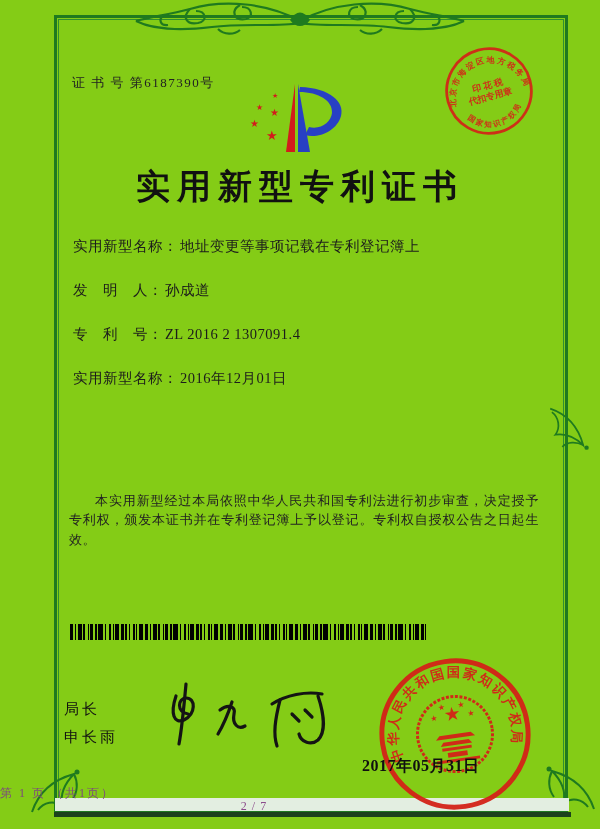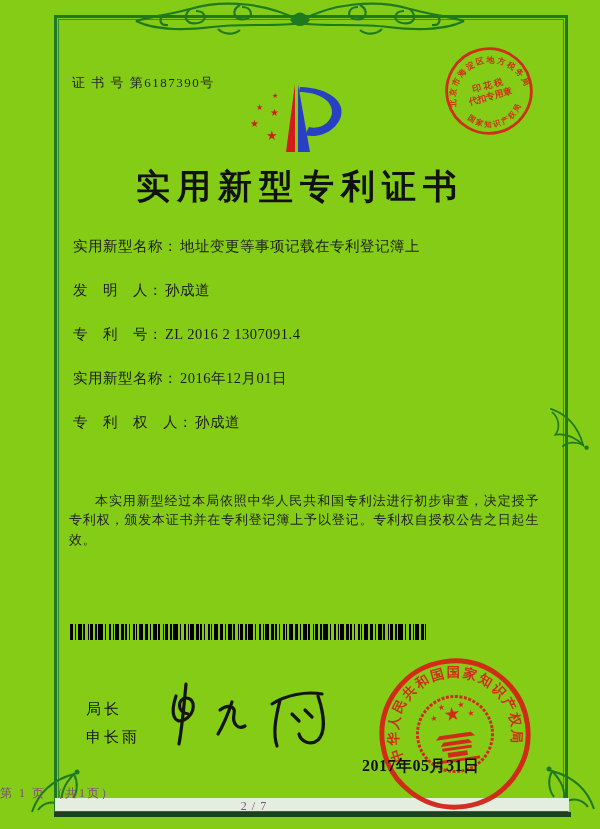--- a/index.html
+++ b/index.html
@@ -24,21 +24,21 @@
   .fields{position:absolute;left:73px;top:237px;width:470px;font-size:14.5px;color:#1c1c1c;}
   .field-row{line-height:19px;margin-bottom:25px;letter-spacing:0.5px;white-space:nowrap;}
   .fvalue{margin-left:2px;}
 
   .paras{position:absolute;left:62px;top:484px;width:484px;font-size:13px;line-height:19.3px;
         color:#222;text-align:justify;letter-spacing:0.6px;}
   .paras p{margin:7px;text-indent:2em;}
 
   .barcode{position:absolute;left:70px;top:624px;width:356px;height:16px;}
 
-  .director{position:absolute;left:86px;top:695px;font-size:15px;line-height:28px;
+  .director{position:absolute;left:64px;top:695px;font-size:15px;line-height:28px;
         letter-spacing:3px;color:#111;}
   .signature{position:absolute;left:146px;top:680px;width:195px;height:72px;}
 
   .stamp-seal{position:absolute;left:442px;top:44px;width:94px;height:94px;opacity:0.92;}
   .main-seal{position:absolute;left:376px;top:655px;width:158px;height:158px;opacity:0.95;z-index:2;}
   .seal-date{position:absolute;left:362px;top:756px;font-size:16px;font-weight:600;
         color:#101010;letter-spacing:0.5px;z-index:3;}
 
   .footer-info{position:absolute;left:0;top:785px;width:600px;
         font-size:12px;letter-spacing:2px;color:#7d4a7d;}
@@ -128,23 +128,20 @@
     </div>
     <div class="field-row">
       <span class="flabel">发　明　人：</span><span class="fvalue">孙成道</span>
     </div>
     <div class="field-row">
       <span class="flabel">专　利　号：</span><span class="fvalue">ZL 2016 2 1307091.4</span>
     </div>
     <div class="field-row">
       <span class="flabel">实用新型名称：</span><span class="fvalue">2016年12月01日</span>
     </div>
-    <div class="field-row">
-      <span class="flabel">专　利　权　人：</span><span class="fvalue">孙成道</span>
-    </div>
   </div>
 
   <div class="paras">
     <p>本实用新型经过本局依照中华人民共和国专利法进行初步审查，决定授予专利权，颁发本证书并在专利登记簿上予以登记。专利权自授权公告之日起生效。</p>
   </div>
 
   <svg class="barcode" viewBox="0 0 356 16" preserveAspectRatio="none">
     <line x1="0" y1="8" x2="356" y2="8" stroke="#000" stroke-width="16" stroke-dasharray="3 2 1 2 4 1 2 3 1 1 3 2 2 1 5 2 1 3 2 2 1 1 4 2 3 1 2 2 1 3 2 1 1 2 4 2"></line>
   </svg>
 

